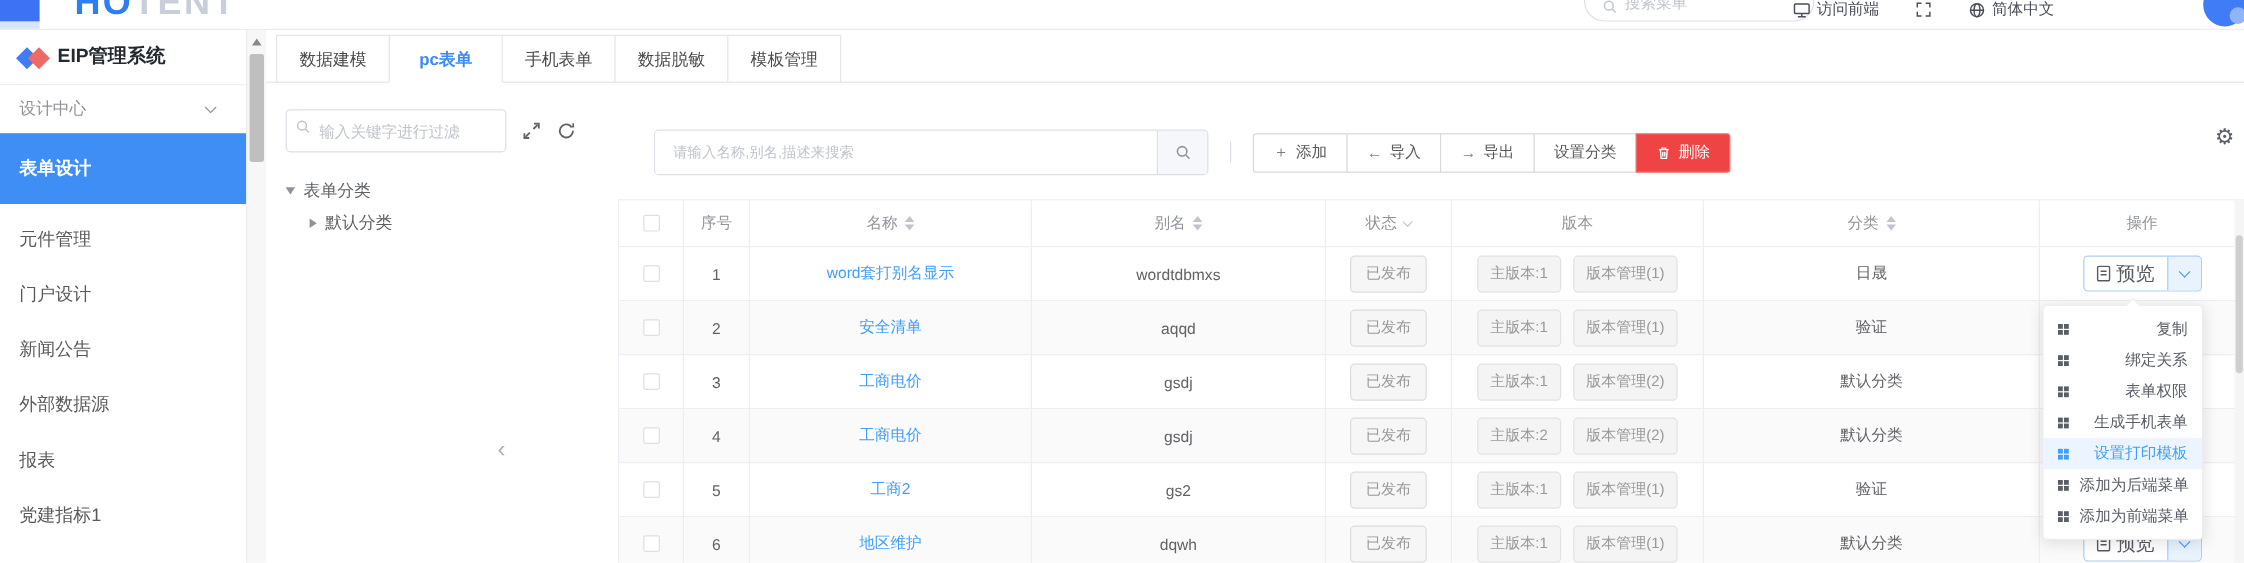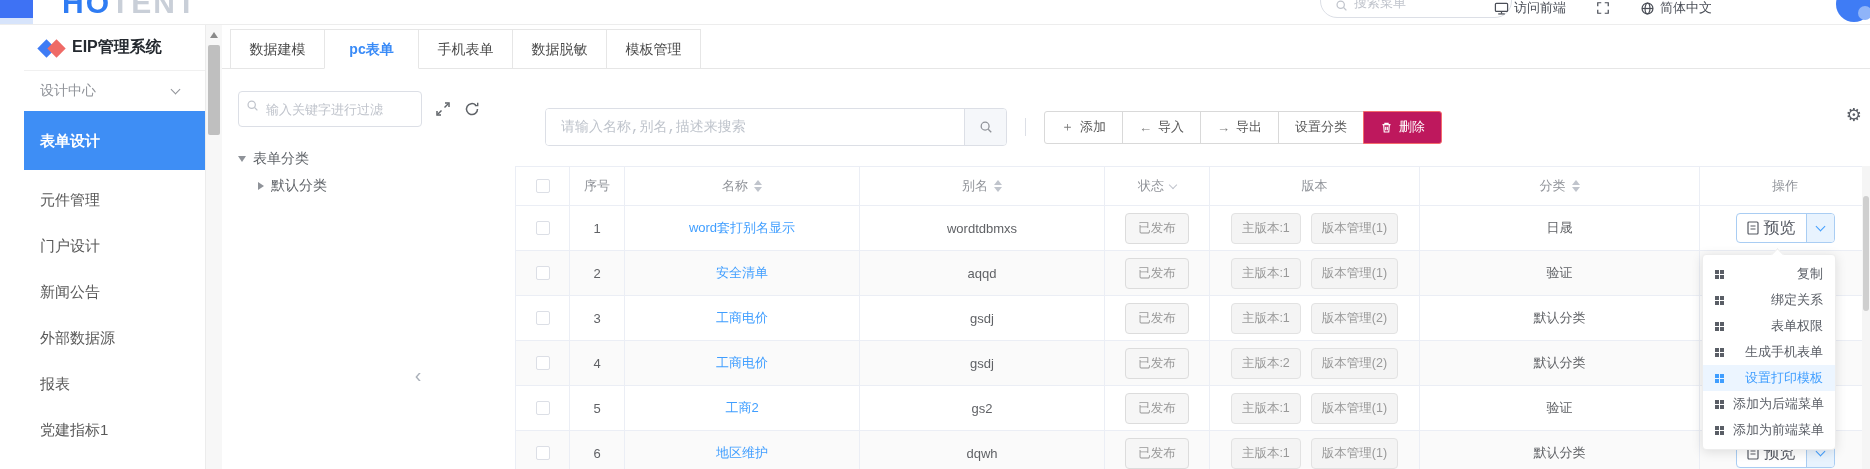--- a/index.html
+++ b/index.html
@@ -19,21 +19,21 @@
   .top-search .ph { font-size:13px; }
   .top-actions { position:absolute; left:1494px; top:0; height:16px; display:flex; align-items:center; gap:30px; color:#4a4e57; font-size:13px; }
   .top-actions .act { display:flex; align-items:center; gap:5px; }
   .avatar { position:absolute; left:1836px; top:-14px; width:36px; height:36px; border-radius:50%; background:#3f7cf5; }
   .avatar-badge { position:absolute; left:1858px; top:6px; width:14px; height:14px; border-radius:50%; background:#8fb4f9; }
 
   
   .app-row { display:flex; height:444px; }
 
   
-  .sidebar { width:205px; background:#fff; flex:none;padding-left:24px; }
+  .sidebar { width:205px; background:#fff; flex:none; }
   .side-header { height:46px; display:flex; align-items:center; padding-left:14px; border-bottom:1px solid #f0f0f0; }
   .diamonds { position:relative; width:34px; height:20px; }
   .diamonds i { position:absolute; top:4px; width:13px; height:13px; }
   .diamonds .d1 { left:2px; background:#3f7cf5; transform:rotate(45deg); }
   .diamonds .d2 { left:12px; background:#ef6a66; transform:rotate(45deg); }
   .side-title { font-size:16px; font-weight:bold; color:#24292f; }
   .side-group { height:40px; display:flex; align-items:center; justify-content:space-between; padding:0 26px 0 16px; color:#909399; font-size:14px; }
   .chev { display:inline-block; width:7px; height:7px; border-right:1.5px solid #909399; border-bottom:1.5px solid #909399; transform:rotate(45deg); margin-top:-3px; }
   .side-item { height:46px; line-height:46px; padding-left:16px; font-size:15px; color:#595959; cursor:pointer; }
   .side-item.active { height:59px; line-height:59px; background:#3e8ef5; color:#fff; font-weight:bold; margin-bottom:7px; }
@@ -65,30 +65,30 @@
   .tree-node { display:flex; align-items:center; height:27px; cursor:pointer; }
   .tri-d { width:0; height:0; border-left:4.5px solid transparent; border-right:4.5px solid transparent; border-top:6px solid #8f9399; margin-right:7px; }
   .tri-r { width:0; height:0; border-top:4.5px solid transparent; border-bottom:4.5px solid transparent; border-left:6px solid #8f9399; margin-right:7px; }
   .tree-child { margin-left:20px; }
   .collapse-handle { position:absolute; left:188px; top:290px; width:16px; height:32px; color:#aab0b9; font-size:20px; line-height:32px; text-align:center; cursor:pointer; z-index:5; }
 
   
   .table-area { flex:1; min-width:0; padding-top:39px; position:relative; }
   .toolbar { display:flex; align-items:center; padding-left:30px; height:38px; }
   .tb-search { width:462px; height:38px; border:1px solid #dcdfe6; border-radius:4px; display:flex; overflow:hidden; flex:none; }
-  .tb-search input { flex:1; border:none; outline:none; padding:0 15px; font-size:14px; color:#4d7c0f;font-family:Liberation Mono, monospace; }
+  .tb-search input { flex:1; border:none; outline:none; padding:0 15px; font-size:12px; color:#4d7c0f; }
   .tb-search input::placeholder { color:#bfc4cc; }
   .tb-search .append { width:42px; background:#f5f7fa; border-left:1px solid #dcdfe6; display:flex; align-items:center; justify-content:center; color:#909399; cursor:pointer; }
   .tb-divider { width:1px; height:18px; background:#dcdfe6; margin:0 18px; }
   .btn-group { display:flex; }
   .btn { height:33px; padding:0 16px; background:#fff; border:1px solid #d9d9d9; font-size:13px; color:#595959;
     display:flex; align-items:center; gap:6px; margin-left:-1px; cursor:pointer; white-space:nowrap; }
   .btn:first-child { margin-left:0; border-radius:3px 0 0 3px; }
   .btn .glyph { font-size:13px; color:#7d7d7d; }
-  .btn-danger { background:#be185d; border:1px solid #f56c6c; color:#fff; border-radius:0 3px 3px 0; }
+  .btn-danger { background:#ef4444; border:1px solid #f56c6c; color:#fff; border-radius:0 3px 3px 0; }
   .gear { position:absolute; right:8px; top:35px; font-size:18px; color:#5a5e66; cursor:pointer; font-family:"DejaVu Sans",sans-serif; }
 
   
   .table { margin-top:20px; border-top:1px solid #ebeef5; font-size:13px; }
   .tr { display:flex; border-bottom:1px solid #ebeef5; }
   .tr.head { height:39px; color:#909399; }
   .tr.body-r { height:45px; color:#606266; }
   .tr.body-r:nth-child(odd) { background:#fafafa; }
   .td { display:flex; align-items:center; justify-content:center; border-right:1px solid #ebeef5; height:100%; }
   .td:first-child { border-left:1px solid #ebeef5; }

